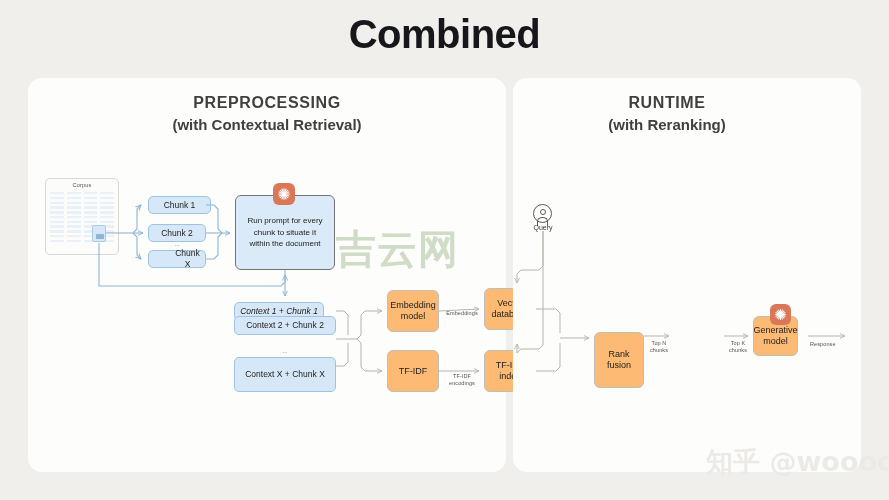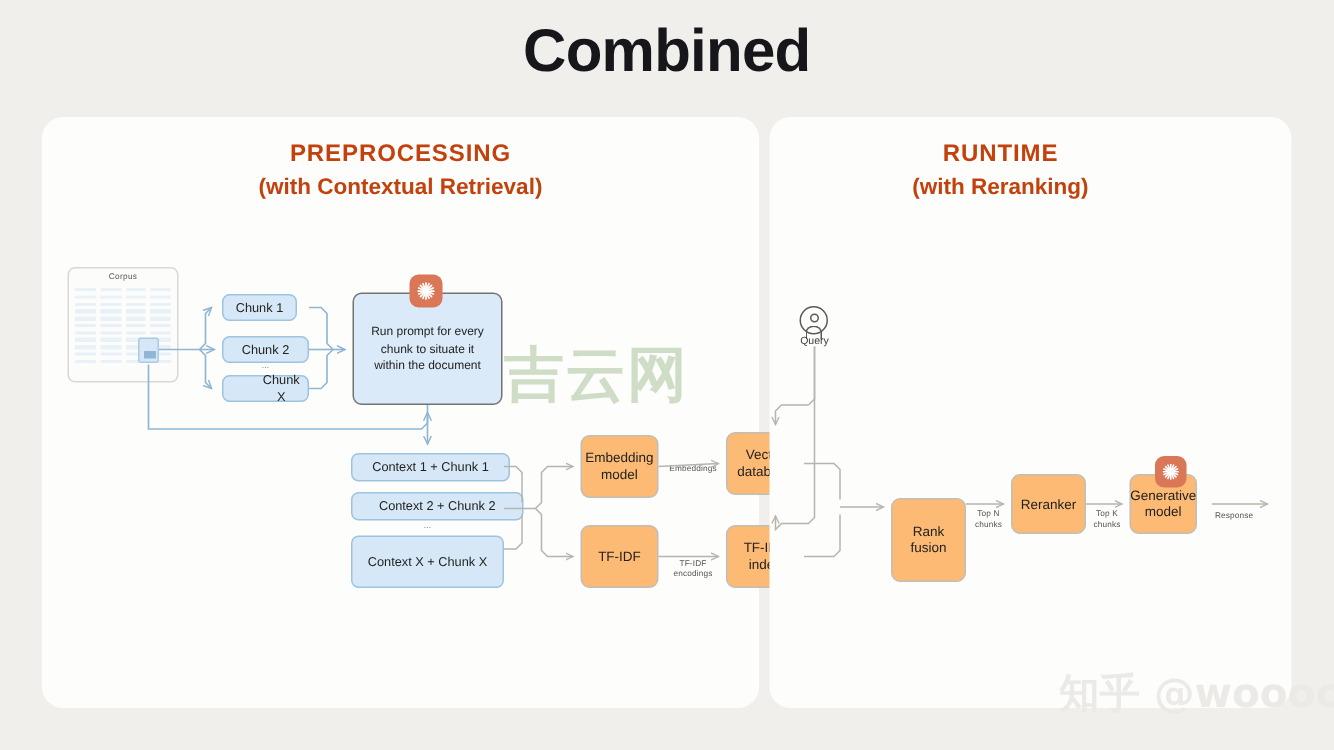--- a/index.html
+++ b/index.html
@@ -25,21 +25,21 @@
     position:absolute;
     background:#fdfdfb;
     border-radius:14px;
   }
   #panel-pre{left:28px;top:78px;width:478px;height:394px;}
   #panel-run{left:513px;top:78px;width:348px;height:394px;}
 
   .panel-title{
     position:absolute;left:0;width:100%;
     text-align:center;
-    font-size:16px;font-weight:bold;color:#c2410c;
+    font-size:16px;font-weight:bold;color:#404040;
     letter-spacing:0.6px;
     line-height:22px;
   }
   .panel-title .l2{display:block;font-size:15px;letter-spacing:0;}
   #title-pre{top:92px;}
   #title-run{top:92px;}
 
   
   .box{
     position:absolute;
@@ -217,21 +217,21 @@
         <i></i>
         <i></i>
         <i></i>
         <i></i>
         <i></i>
         <i></i>
       </div>
   </div>
   <div id="doc-icon"></div>
 
-  <div class="box box-blue" style="left:148px;top:196px;width:50px;height:18px;">Chunk 1</div>
+  <div class="box box-blue" style="left:148px;top:196px;width:63px;height:18px;">Chunk 1</div>
   <div class="box box-blue" style="left:148px;top:224px;width:58px;height:18px;">Chunk 2</div>
   <div class="alabel" style="left:148px;top:241px;width:58px;">...</div>
   <div class="box box-blue" style="left:148px;top:250px;width:58px;height:18px;padding-left:23px;">Chunk X</div>
 
   <div class="box box-blue-lg" style="left:235px;top:195px;width:100px;height:75px;padding:6px 8px;">Run prompt for every chunk to situate it within the document</div>
   <div class="burst" id="burst-prompt">
     <svg width="14" height="14" viewBox="0 0 24 24" aria-hidden="true">
       <g fill="#ffffff">
         <rect x="11" y="2" width="2" height="20" rx="1"></rect>
         <rect x="2" y="11" width="20" height="2" rx="1"></rect>
@@ -239,22 +239,22 @@
         <rect x="11" y="2" width="2" height="20" rx="1" transform="rotate(-45 12 12)"></rect>
         <rect x="11" y="2" width="2" height="20" rx="1" transform="rotate(22.5 12 12)"></rect>
         <rect x="11" y="2" width="2" height="20" rx="1" transform="rotate(-22.5 12 12)"></rect>
         <rect x="11" y="2" width="2" height="20" rx="1" transform="rotate(67.5 12 12)"></rect>
         <rect x="11" y="2" width="2" height="20" rx="1" transform="rotate(-67.5 12 12)"></rect>
         <circle cx="12" cy="12" r="3.4"></circle>
       </g>
     </svg>
   </div>
 
-  <div class="box box-blue" style="left:234px;top:302px;width:106px;height:19px;">Context 1 + Chunk 1</div>
-  <div class="box box-blue" style="left:234px;top:328px;width:115px;height:19px;">Context 2 + Chunk 2</div>
+  <div class="box box-blue" style="left:234px;top:302px;width:90px;height:19px;font-style:italic;">Context 1 + Chunk 1</div>
+  <div class="box box-blue" style="left:234px;top:316px;width:102px;height:19px;">Context 2 + Chunk 2</div>
   <div class="alabel" style="left:234px;top:348px;width:102px;">...</div>
   <div class="box box-blue" style="left:234px;top:357px;width:102px;height:35px;">Context X + Chunk X</div>
 
   <div class="box box-grey" style="left:387px;top:290px;width:52px;height:42px;">Embedding model</div>
   <div class="box box-grey" style="left:387px;top:350px;width:52px;height:42px;">TF-IDF</div>
   <div class="box box-grey" style="left:484px;top:288px;width:52px;height:42px;">Vector database</div>
   <div class="box box-grey" style="left:484px;top:350px;width:52px;height:42px;">TF-IDF index</div>
 
   <div class="alabel" style="left:438px;top:310px;width:48px;">Embeddings</div>
   <div class="alabel" style="left:440px;top:373px;width:44px;">TF-IDF encodings</div>
@@ -263,21 +263,20 @@
 
   <div class="panel-title" id="title-run" style="left:513px;width:308px;">
     <span>RUNTIME</span>
     <span class="l2">(with Reranking)</span>
   </div>
 
   <div id="query-icon"></div>
   <div id="query-label">Query</div>
 
   <div class="box box-grey" style="left:594px;top:332px;width:50px;height:56px;">Rank fusion</div>
-  <div class="box box-grey" style="left:674px;top:316px;width:50px;height:40px;">Reranker</div>
   <div class="box box-grey" style="left:753px;top:316px;width:45px;height:40px;">Generative model</div>
   <div class="burst" id="burst-gen">
     <svg width="13" height="13" viewBox="0 0 24 24" aria-hidden="true">
       <g fill="#ffffff">
         <rect x="11" y="2" width="2" height="20" rx="1"></rect>
         <rect x="2" y="11" width="20" height="2" rx="1"></rect>
         <rect x="11" y="2" width="2" height="20" rx="1" transform="rotate(45 12 12)"></rect>
         <rect x="11" y="2" width="2" height="20" rx="1" transform="rotate(-45 12 12)"></rect>
         <rect x="11" y="2" width="2" height="20" rx="1" transform="rotate(22.5 12 12)"></rect>
         <rect x="11" y="2" width="2" height="20" rx="1" transform="rotate(-22.5 12 12)"></rect>

